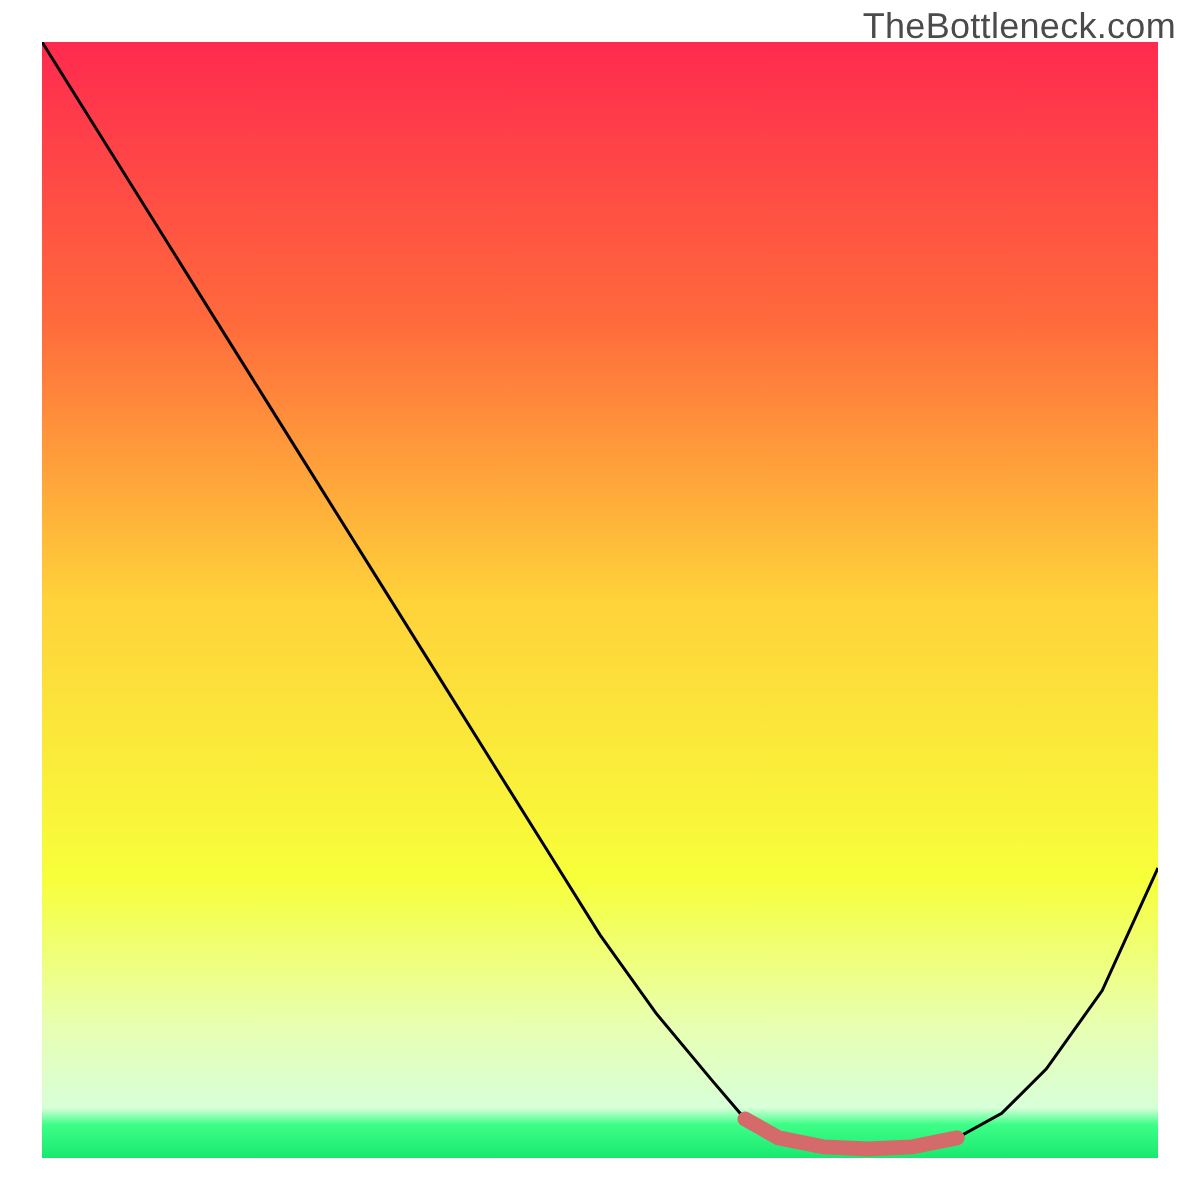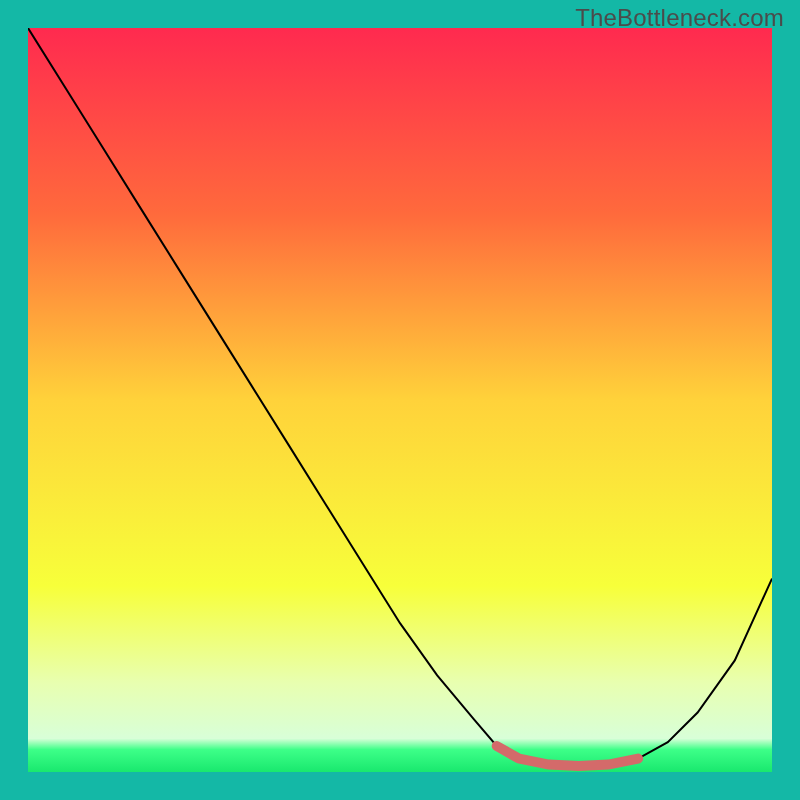--- a/index.html
+++ b/index.html
@@ -8,21 +8,21 @@
     width: 800px;
     height: 800px;
     background: #000;
     font-family: Arial, Helvetica, sans-serif;
     overflow: hidden;
   }
   .frame {
     position: relative;
     width: 800px;
     height: 800px;
-    background: #14b8a6;
+    background: #ffffff;
   }
   .watermark {
     position: absolute;
     top: 4px;
     right: 16px;
     color: #4b4b4b;
     font-size: 24px;
     font-weight: 500;
     letter-spacing: 0.2px;
     z-index: 3;

